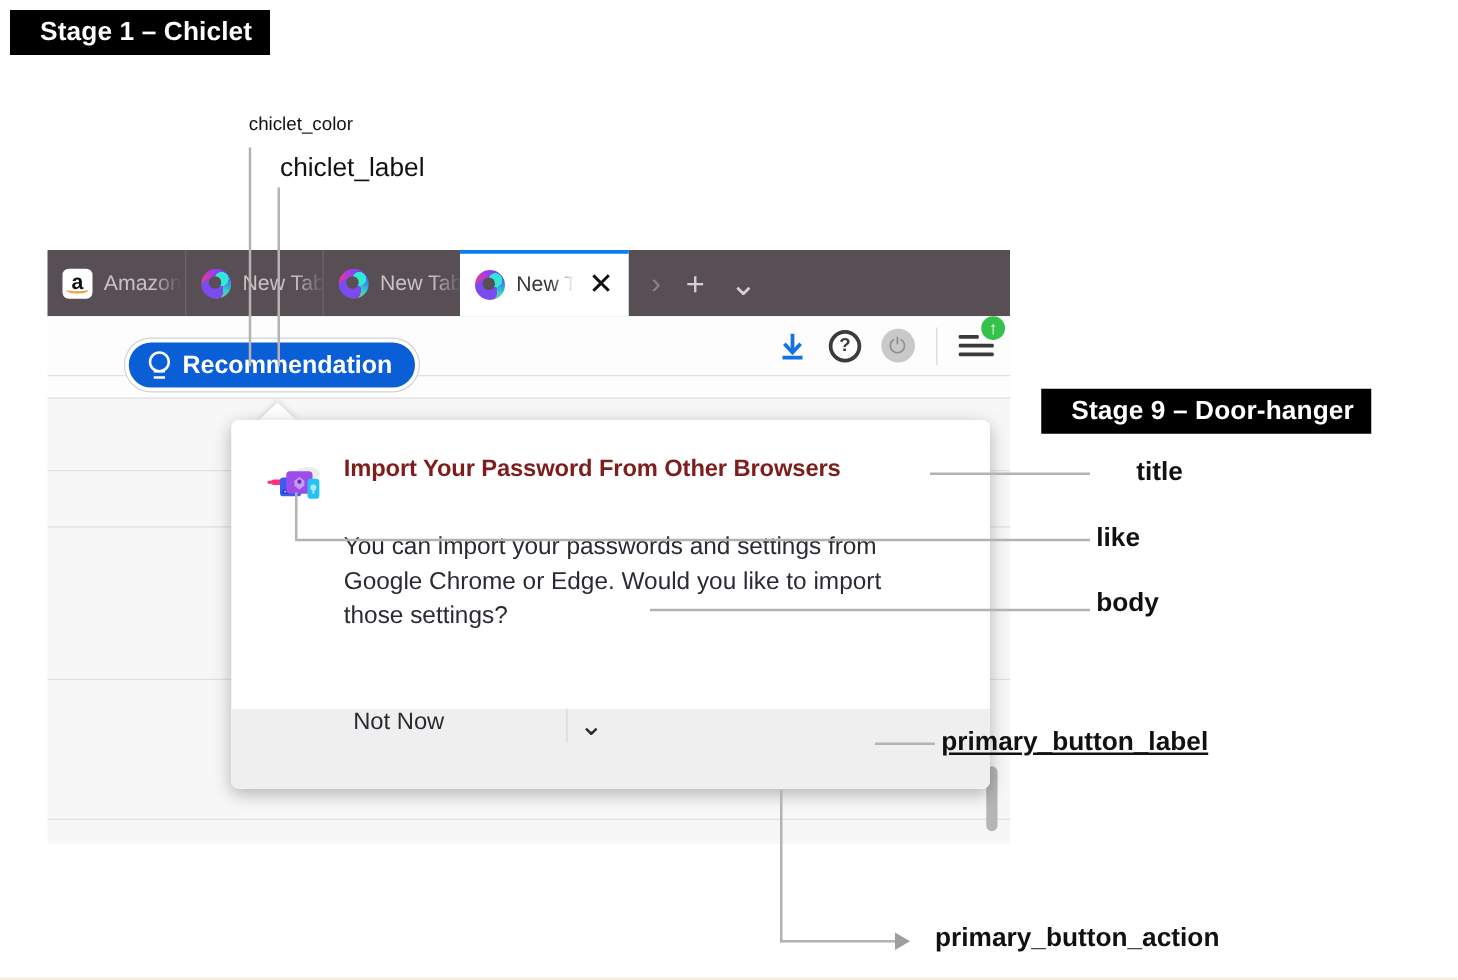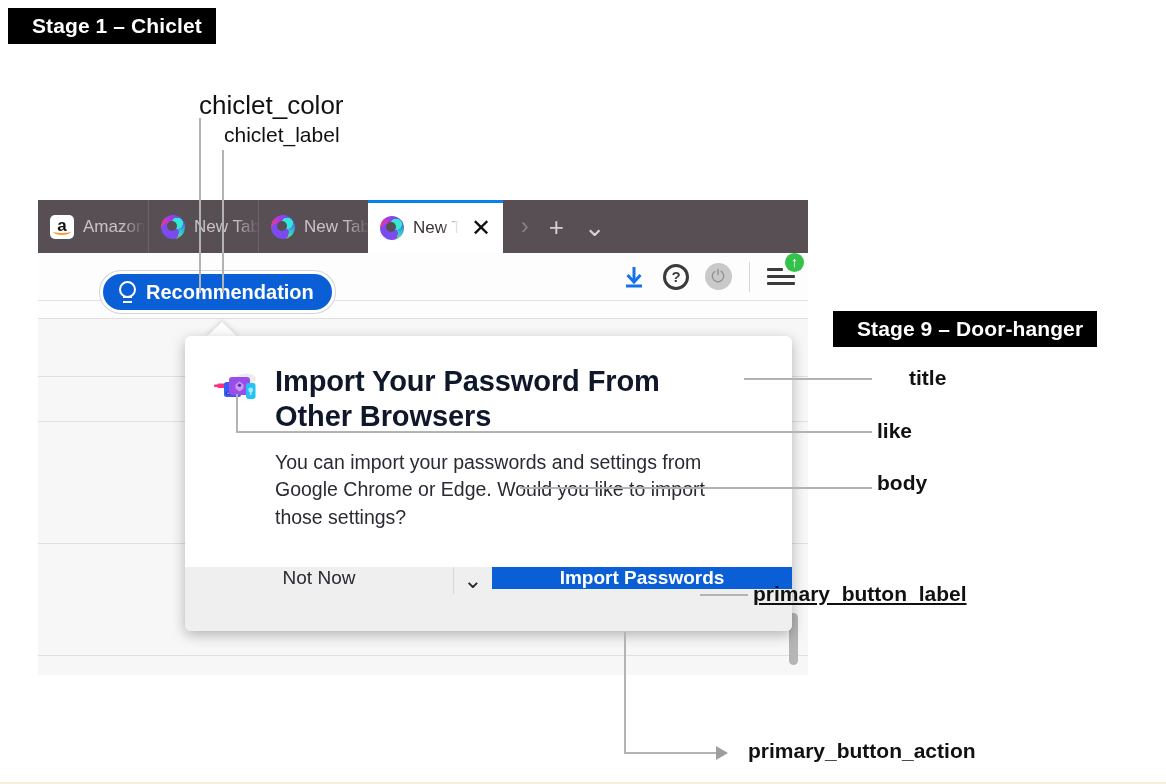--- a/index.html
+++ b/index.html
@@ -27,21 +27,21 @@
 
   
   .ann{
     position:absolute;
     font-size:21px;
     font-weight:bold;
     color:#111111;
     white-space:nowrap;
     line-height:1;
   }
-  #ann-chiclet-color{left:199px;top:92px;font-weight:normal;font-size:26px;}
+  #ann-chiclet-color{left:199px;top:92px;font-weight:normal;font-size:15px;}
   #ann-chiclet-label{left:224px;top:124px;font-weight:normal;font-size:21px;}
   #ann-title{left:877px;top:367px;margin-left:32px;}
   #ann-icon{left:877px;top:420px;}
   #ann-body{left:877px;top:472px;}
   #ann-primary-label{left:753px;top:583px;text-decoration:underline;}
   #ann-primary-action{left:748px;top:740px;}
 
   
   .lead{position:absolute;background:#b3b3b3;}
   .lead.v{width:2px;}
@@ -195,21 +195,21 @@
     width:0;height:0;
     border-left:17px solid transparent;
     border-right:17px solid transparent;
     border-bottom:16px solid #ffffff;
     filter:drop-shadow(0 -2px 2px rgba(0,0,0,.12));
   }
   #dh-body{padding:28px 30px 0 28px;}
   .dh-head{display:flex;gap:16px;align-items:flex-start;}
   .dh-icon{width:46px;height:40px;flex:0 0 46px;position:relative;margin-top:6px;}
   .dh-title{
-    font-size:29px;font-weight:bold;color:#0f172a;line-height:1.22;
+    font-size:19px;font-weight:bold;color:#7f1d1d;line-height:1.22;
     max-width:460px;letter-spacing:-.1px;
   }
   .dh-text{
     margin-top:14px;margin-left:62px;
     font-size:19.5px;color:#2b2a33;line-height:1.42;max-width:430px;
   }
   #dh-footer{
     position:absolute;left:0;bottom:0;width:607px;height:64px;
     background:#efefef;display:flex;align-items:flex-start;
   }
@@ -339,21 +339,20 @@
           <rect x="36.9" y="21.6" width="1.6" height="3.4" fill="#a8e9fb"></rect>
         </svg>
       </span>
       <span class="dh-title">Import Your Password From Other Browsers</span>
     </div>
     <div class="dh-text">You can import your passwords and settings from Google Chrome or Edge. Would you like to import those settings?</div>
   </div>
   <div id="dh-footer">
     <div id="btn-notnow">Not Now</div>
     <div id="btn-dropdown">⌄</div>
-    <div id="btn-primary">Import Passwords</div>
   </div>
 </div>
 
 <div class="lead v" style="left:199px;top:118px;height:175px;"></div>
 <div class="lead v" style="left:222px;top:150px;height:143px;"></div>
 
 <div class="lead h" style="left:744px;top:378px;width:128px;"></div>
 <div class="lead v" style="left:236px;top:394px;height:38px;"></div>
 <div class="lead h" style="left:236px;top:431px;width:636px;"></div>
 <div class="lead h" style="left:520px;top:487px;width:352px;"></div>

